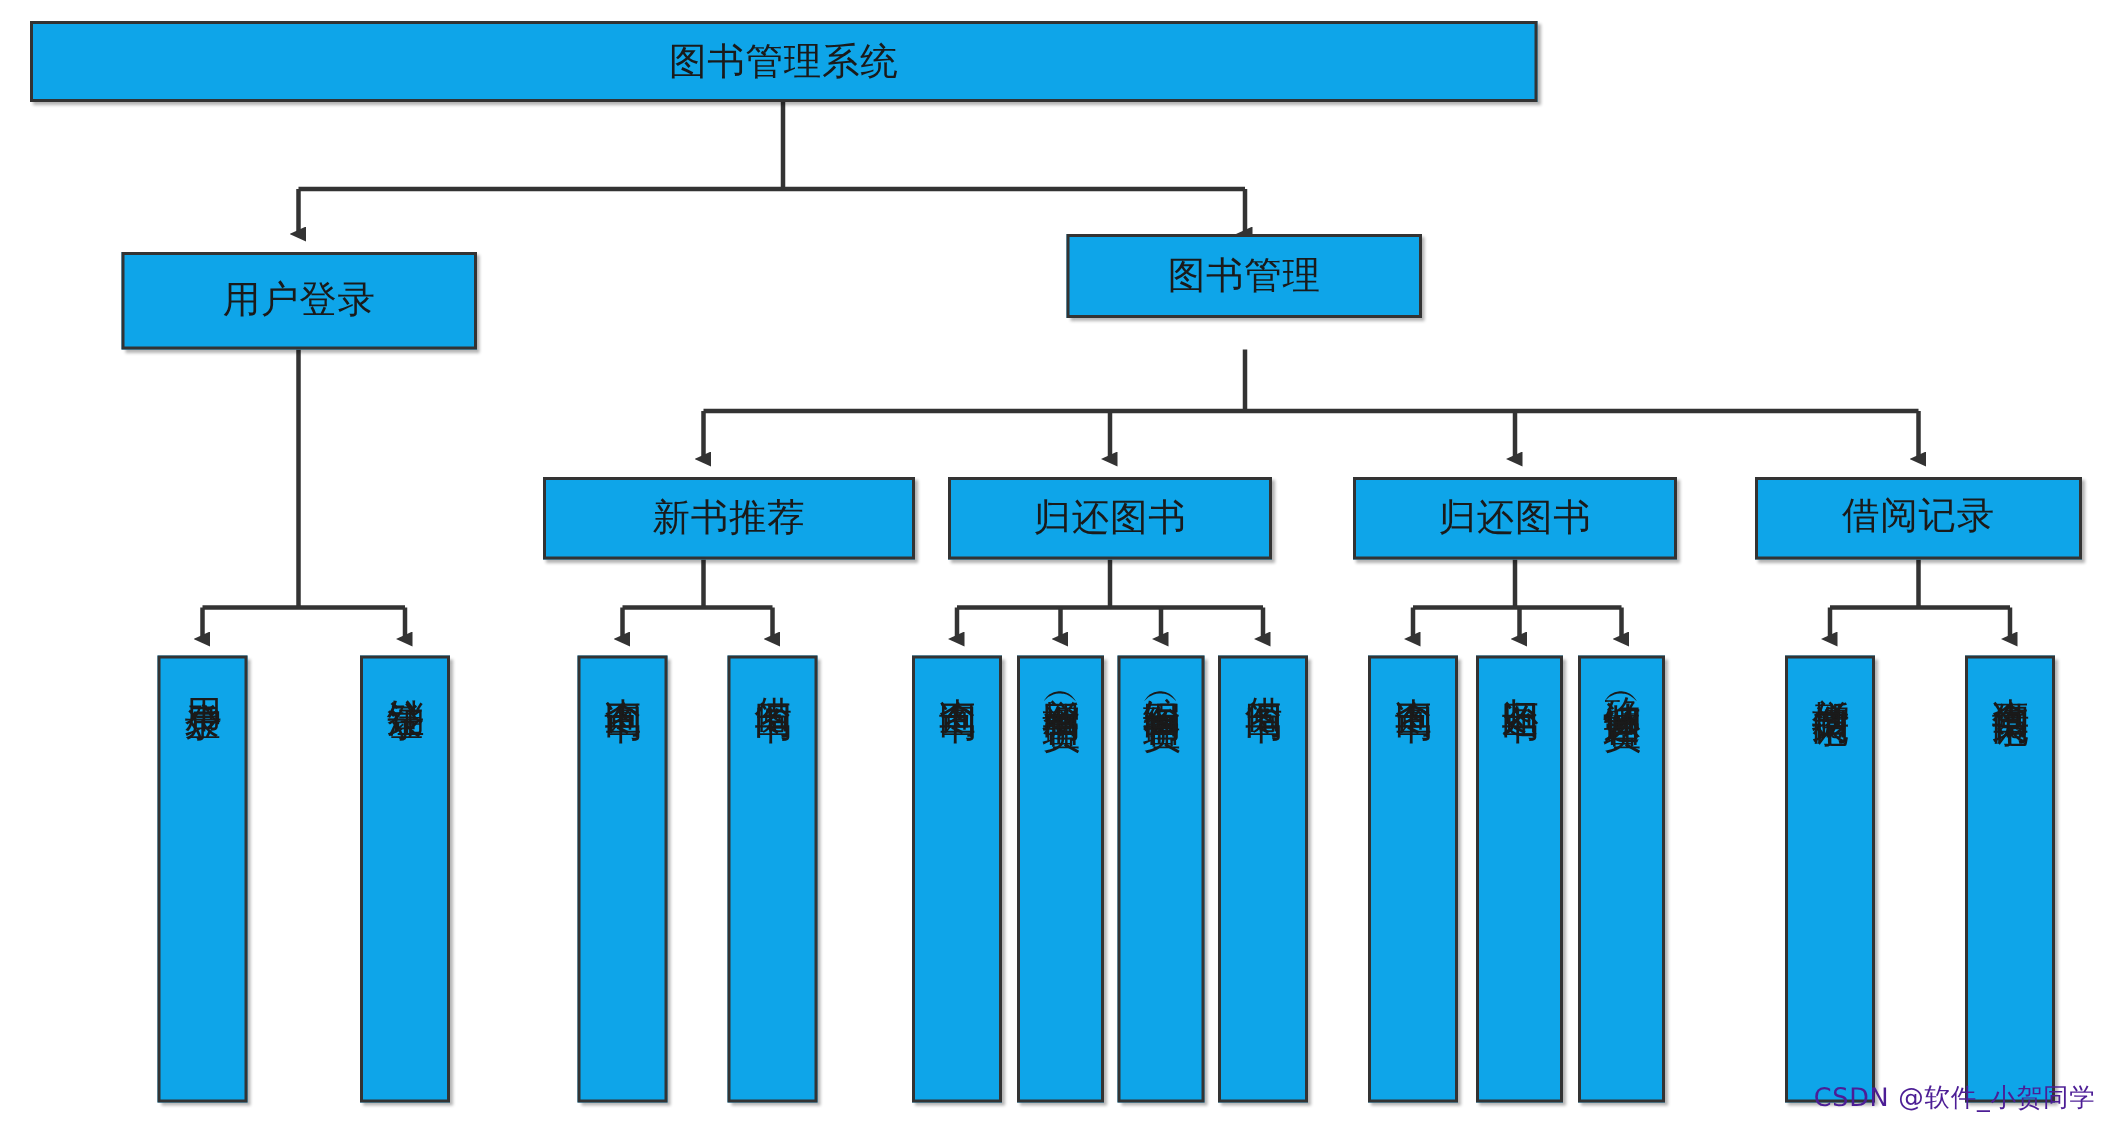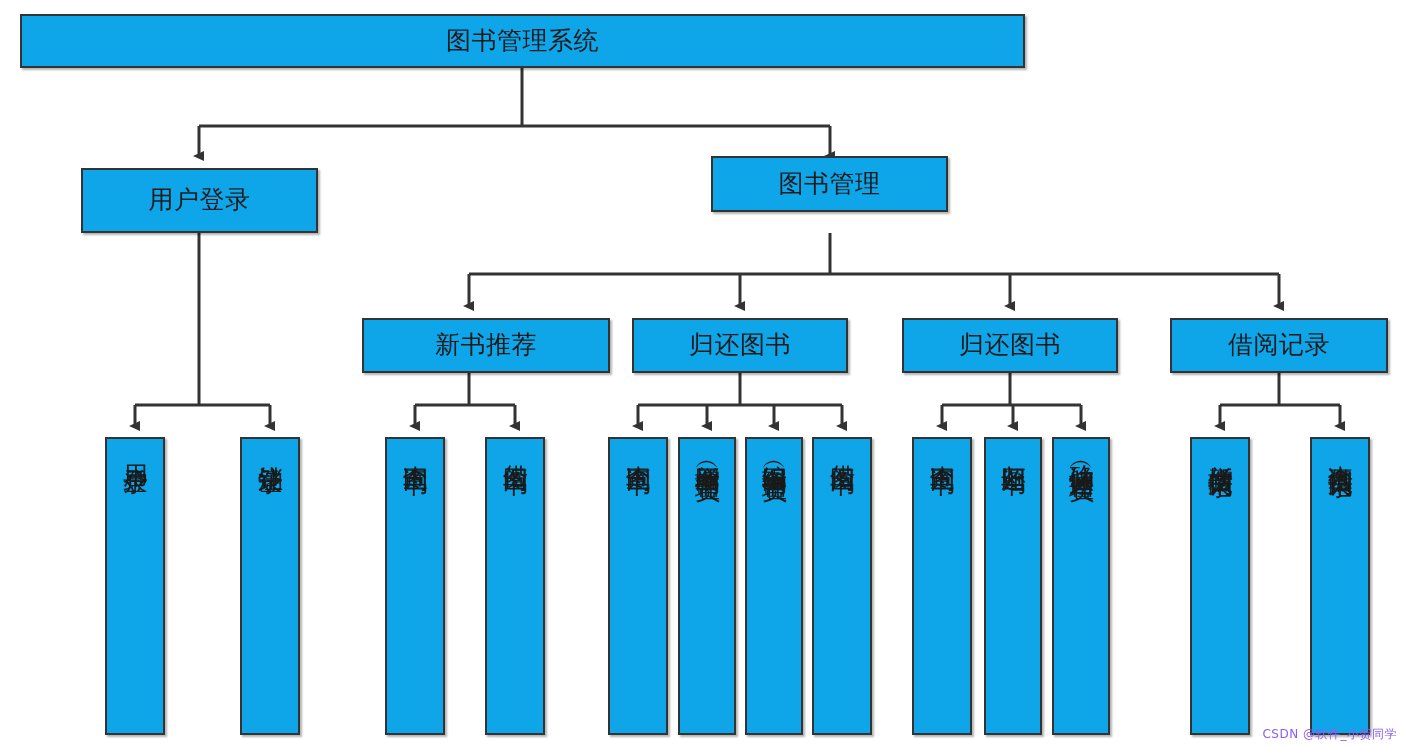--- a/index.html
+++ b/index.html
@@ -60,22 +60,22 @@
     font-size: 25px;
     line-height: 1.12;
     letter-spacing: 2px;
     white-space: nowrap;
     display: block;
   }
   #watermark {
     position: absolute;
     right: 8px;
     bottom: 4px;
-    font-size: 12px;
-    color: #8b5cf6;
+    font-size: 17px;
+    color: #4c1d95;
     letter-spacing: 0.5px;
     z-index: 5;
     white-space: nowrap;
   }
 </style>
 </head>
 <body>
 
 <div id="diagram-root">
 

